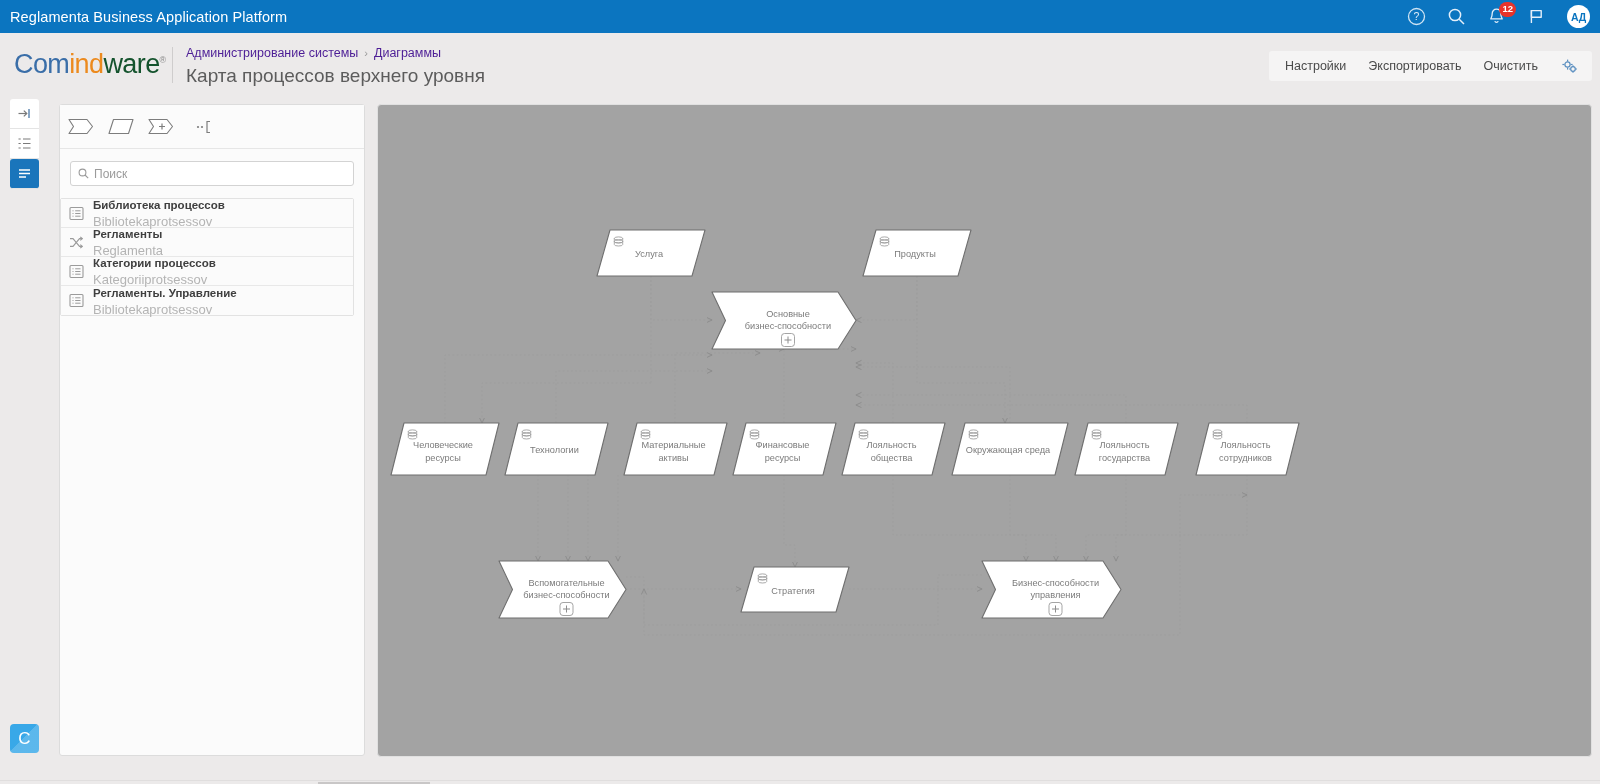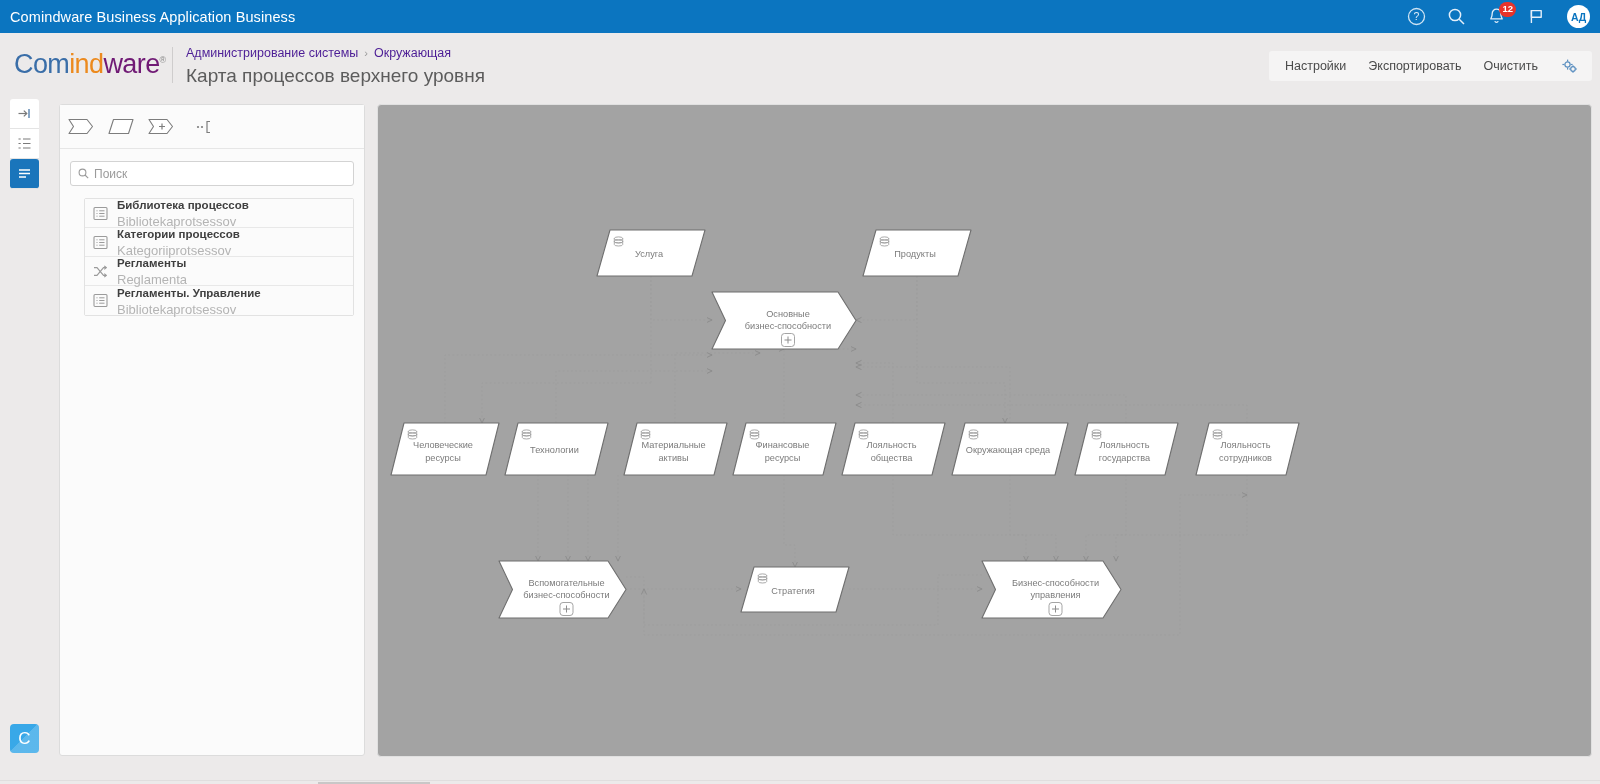--- a/index.html
+++ b/index.html
@@ -42,21 +42,21 @@
   .header {
     position: absolute; top: 33px; left: 0; width: 1600px; height: 62px;
     background: #eceaea;
   }
   .logo {
     position: absolute; left: 14px; top: 16px;
     font-size: 27px; letter-spacing: -.6px; font-weight: 400;
   }
   .logo .c1 { color: #3a6ea8; }
   .logo .c2 { color: #ec8a1e; }
-  .logo .c3 { color: #701a75; }
+  .logo .c3 { color: #14532d; }
   .logo .reg { font-size: 9px; color: #888; vertical-align: super; }
   .hdr-div {
     position: absolute; left: 172px; top: 14px; width: 1px; height: 36px;
     background: #cfcdcd;
   }
   .crumbs { position: absolute; left: 186px; top: 13px; font-size: 12.5px; }
   .crumbs a { color: #4c1d95; text-decoration: none; cursor: pointer; }
   .crumb-sep { color: #9a9a9a; margin: 0 6px; font-size: 11px; }
   .page-title {
     position: absolute; left: 186px; top: 32px;
@@ -115,21 +115,21 @@
     border: 1px solid #d3d3d3; border-radius: 3px;
     display: flex; align-items: center;
   }
   .search-box svg { margin: 0 5px 0 7px; flex: none; }
   .search-box input {
     border: none; outline: none; font-family: inherit;
     font-size: 12px; color: #666; background: transparent; width: 100%;
   }
   .search-box input::placeholder { color: #9b9b9b; }
 
-  .list { margin: 12px 10px 0 24px; border: 1px solid #e2e2e2; border-radius: 2px; }
+  .list { margin: 12px 10px 0 0; border: 1px solid #e2e2e2; border-radius: 2px; }
   .list-item {
     display: flex; align-items: center; gap: 9px;
     padding: 5px 8px; background: #fbfbfb;
     border-bottom: 1px solid #e8e8e8; cursor: pointer; height: 29px;
   }
   .list-item:last-child { border-bottom: none; }
   .li-ico { flex: none; width: 15px; height: 15px; }
   .li-text { line-height: 1.06; }
   .li-title { font-size: 11.5px; font-weight: bold; color: #3f3f3f; white-space: nowrap; }
   .li-sub { font-size: 13px; color: #b4b4b4; white-space: nowrap; }
@@ -154,21 +154,21 @@
   }
   .footline::after {
     content: ""; position: absolute; left: 318px; top: 1px;
     width: 112px; height: 3px; background: #c9c7c7;
   }
 </style>
 </head>
 <body>
 
 <div class="topbar">
-  <span class="topbar-title">Comindware Business Application Business</span>
+  <span class="topbar-title">Reglamenta Business Application Platform</span>
   <div class="topbar-icons">
 
     <div class="tb-ico" title="help">
       <svg width="19" height="19" viewBox="0 0 19 19">
         <circle cx="9.5" cy="9.5" r="8" fill="none" stroke="#cfe4f3" stroke-width="1.3"></circle>
         <text x="9.5" y="13.4" font-size="10.5" fill="#dcecf8" text-anchor="middle" font-family="Liberation Sans">?</text>
       </svg>
     </div>
 
     <div class="tb-ico" title="search">
@@ -197,21 +197,21 @@
   </div>
 </div>
 
 <div class="header">
   <div class="logo">
     <span class="c1">Com</span><span class="c2">ind</span><span class="c3">ware</span><span class="reg">®</span>
   </div>
   <div class="hdr-div"></div>
 
   <div class="crumbs">
-    <a>Администрирование системы</a><span class="crumb-sep">›</span><a>Окружающая</a>
+    <a>Администрирование системы</a><span class="crumb-sep">›</span><a>Диаграммы</a>
   </div>
   <div class="page-title">Карта процессов верхнего уровня</div>
 
   <div class="toolbar">
     <button>Настройки</button>
     <button>Экспортировать</button>
     <button>Очистить</button>
     <span style="display:flex;">
       <svg width="20" height="16" viewBox="0 0 20 16">
         <g fill="none" stroke="#5b8fc0" stroke-width="1.2">
@@ -314,49 +314,49 @@
       </span>
       <span class="li-text">
         <span class="li-title">Библиотека процессов</span><br>
         <span class="li-sub">Bibliotekaprotsessov</span>
       </span>
     </div>
 
     <div class="list-item">
       <span class="li-ico">
         <svg width="15" height="15" viewBox="0 0 15 15">
+          <g fill="none" stroke="#9b9b9b" stroke-width="1.15">
+            <path d="M1 3.6h3l6.5 7.8h3"></path>
+            <path d="M1 11.4h3l6.5-7.8h3"></path>
+            <path d="M11.3 1.8l1.9 1.8-1.9 1.8"></path>
+            <path d="M11.3 9.6l1.9 1.8-1.9 1.8"></path>
+          </g>
+        </svg>
+      </span>
+      <span class="li-text">
+        <span class="li-title">Регламенты</span><br>
+        <span class="li-sub">Reglamenta</span>
+      </span>
+    </div>
+
+    <div class="list-item">
+      <span class="li-ico">
+        <svg width="15" height="15" viewBox="0 0 15 15">
           <rect x="1" y="1.5" width="13" height="12" fill="none" stroke="#9b9b9b" stroke-width="1.1" rx="1"></rect>
           <g stroke="#9b9b9b" stroke-width="1">
               <path d="M3.5 4.8h1M3.5 7.5h1M3.5 10.2h1"></path>
             </g>
           <g stroke="#9b9b9b" stroke-width="1">
               <path d="M6.2 4.8h5.3M6.2 7.5h5.3M6.2 10.2h5.3"></path>
             </g>
         </svg>
       </span>
       <span class="li-text">
         <span class="li-title">Категории процессов</span><br>
         <span class="li-sub">Kategoriiprotsessov</span>
-      </span>
-    </div>
-
-    <div class="list-item">
-      <span class="li-ico">
-        <svg width="15" height="15" viewBox="0 0 15 15">
-          <g fill="none" stroke="#9b9b9b" stroke-width="1.15">
-            <path d="M1 3.6h3l6.5 7.8h3"></path>
-            <path d="M1 11.4h3l6.5-7.8h3"></path>
-            <path d="M11.3 1.8l1.9 1.8-1.9 1.8"></path>
-            <path d="M11.3 9.6l1.9 1.8-1.9 1.8"></path>
-          </g>
-        </svg>
-      </span>
-      <span class="li-text">
-        <span class="li-title">Регламенты</span><br>
-        <span class="li-sub">Reglamenta</span>
       </span>
     </div>
 
     <div class="list-item">
       <span class="li-ico">
         <svg width="15" height="15" viewBox="0 0 15 15">
           <rect x="1" y="1.5" width="13" height="12" fill="none" stroke="#9b9b9b" stroke-width="1.1" rx="1"></rect>
           <g stroke="#9b9b9b" stroke-width="1">
               <path d="M3.5 4.8h1M3.5 7.5h1M3.5 10.2h1"></path>
             </g>

